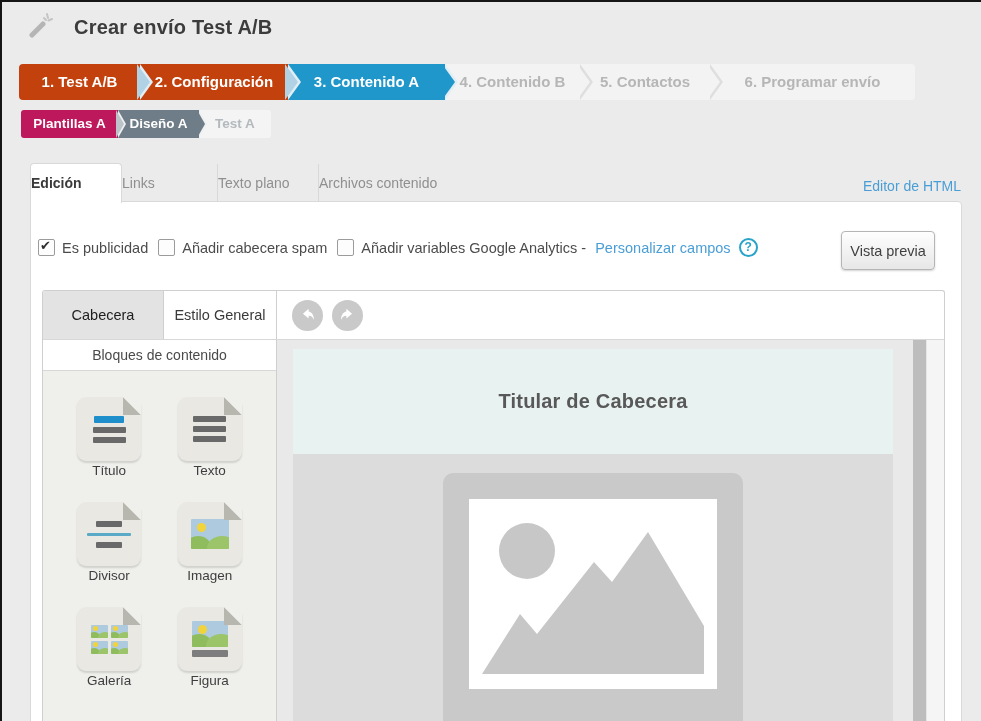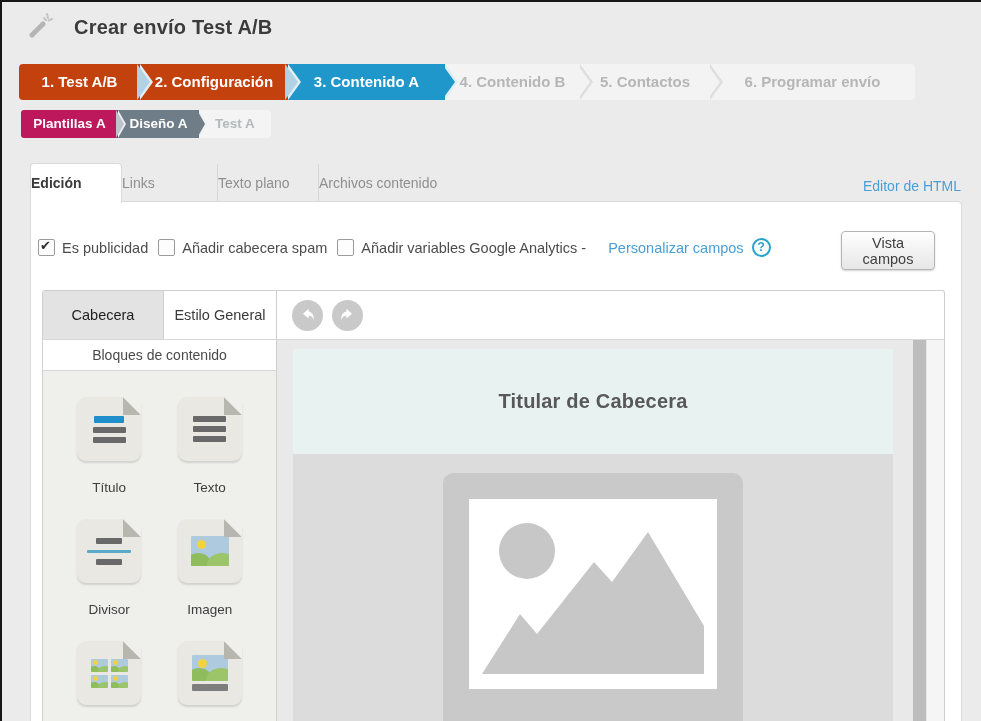--- a/index.html
+++ b/index.html
@@ -64,21 +64,21 @@
   
   .panel{position:absolute;left:30px;right:19px;top:201px;bottom:-4px;background:#fff;
          border:1px solid #d9d9d9;border-radius:0 4px 0 0}
 
   
   .opts{position:absolute;top:36px;left:7px;display:flex;align-items:center;font-size:14.5px;color:#4c4c4c}
   .opt{display:flex;align-items:center;margin-right:10px}
   .cb{width:15px;height:15px;border:1px solid #9b9b9b;border-radius:2px;background:#fdfdfd;
       position:relative;flex:none;margin-right:7px;cursor:pointer}
   .cb.checked::after{content:"\2714";position:absolute;left:1px;top:-2px;font-size:13px;color:#2f2f2f}
-  .opt-link{color:#4a9ed6;margin-left:22px;cursor:pointer}
+  .opt-link{color:#4a9ed6;margin-left:9px;cursor:pointer}
   .help-circle{width:15px;height:15px;border:2px solid #29a3c9;border-radius:50%;color:#29a3c9;
       font-size:12px;font-weight:700;line-height:15px;text-align:center;margin-left:8px;cursor:pointer}
 
   .preview-btn{position:absolute;top:29px;right:26px;width:94px;height:39px;
       border:1px solid #b5b5b5;border-radius:4px;background:linear-gradient(#fefefe,#e7e7e7);
       font-size:14.5px;color:#3f3f3f;font-family:inherit;cursor:pointer;box-shadow:0 1px 2px rgba(0,0,0,.18)}
 
   
   .editor{position:absolute;left:11px;right:16px;top:88px;bottom:0;background:#fff;
       border:1px solid #cfcfcf;border-bottom:none;border-radius:3px 3px 0 0;
@@ -93,21 +93,21 @@
       display:flex;align-items:center;justify-content:center;cursor:pointer;padding:0}
   .circle-btn svg{display:block}
 
   .editor-body{flex:1;display:flex;min-height:0}
   .blocks-panel{width:233px;flex:none;border-right:1px solid #cfcfcf;display:flex;flex-direction:column}
   .blocks-head{height:30px;line-height:30px;text-align:center;font-size:14px;color:#4a4a4a;
       background:#fff;border-bottom:1px solid #d8d8d8;flex:none}
   .blocks-grid{flex:1;background:#efefec;padding:26px 16px 0;display:grid;
       grid-template-columns:1fr 1fr;row-gap:24px;justify-items:center;align-content:start}
   .btile{display:flex;flex-direction:column;align-items:center;cursor:pointer}
-  .btile-label{margin-top:19px;font-size:13.5px;color:#3e3e3e}
+  .btile-label{margin-top:2px;font-size:13.5px;color:#3e3e3e}
   .bicon{width:64px;height:64px;border-radius:9px;background:#e9e8e2;position:relative;
       box-shadow:0 2px 2px rgba(0,0,0,.13);display:flex;align-items:center;justify-content:center}
   .fold{position:absolute;top:0;right:0}
   .bars{display:flex;flex-direction:column;align-items:center;gap:4px}
   .bar{width:33px;height:6px;background:#696969;border-radius:1px}
   .bar.blue{width:30px;height:7px;background:#1f8fcb}
   .bar.short{width:26px}
   .divline{width:44px;height:3px;background:#58aac7;border-radius:1px}
   .bars.spread{gap:6px}
   .pic{width:38px;height:30px;background:#aecadf;position:relative;overflow:hidden;border-radius:1px}
@@ -190,21 +190,21 @@
       <span>Añadir cabecera spam</span>
     </span>
     <span class="opt" style="margin-right:0">
       <span class="cb"></span>
       <span>Añadir variables Google Analytics -</span>
       <a class="opt-link">Personalizar campos</a>
       <span class="help-circle">?</span>
     </span>
   </div>
 
-  <button class="preview-btn">Vista campos</button>
+  <button class="preview-btn">Vista previa</button>
 
   <div class="editor">
     <div class="editor-head">
       <div class="etab e1 active">Cabecera</div>
       <div class="etab e2">Estilo General</div>
       <div class="toolbar">
         <button class="circle-btn" title="">
           <svg width="17" height="17" viewBox="0 0 24 24">
             <path d="M13.6 6.4 L13.6 2.6 L5.6 9.4 L13.6 16.2 L13.6 12.4 C17.3 12.4 19.8 14.6 21 18.2 C21.3 12.2 18.3 7.3 13.6 6.4 Z" fill="#ffffff"></path>
           </svg>

